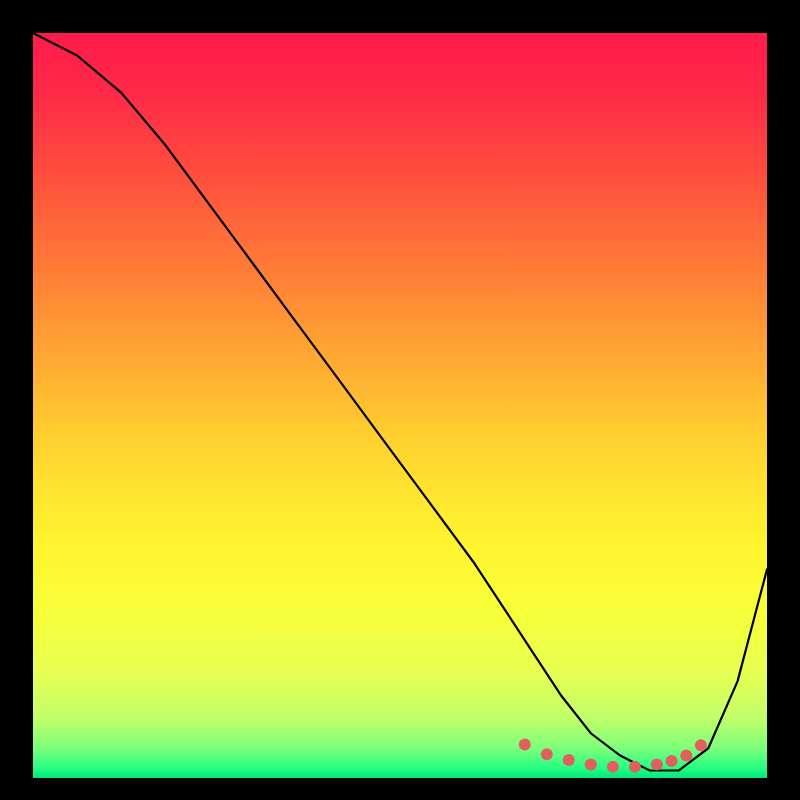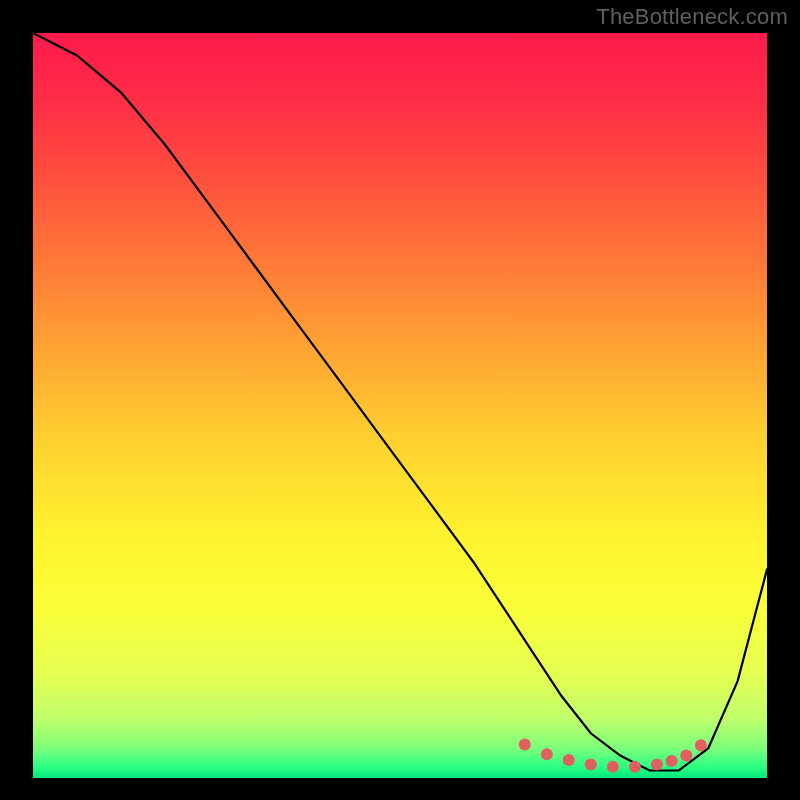--- a/index.html
+++ b/index.html
@@ -70,14 +70,13 @@
           <circle cx="557.8" cy="731.6" r="6" fill="#e06060"></circle>
           <circle cx="579.9" cy="733.8" r="6" fill="#e06060"></circle>
           <circle cx="601.9" cy="733.8" r="6" fill="#e06060"></circle>
           <circle cx="623.9" cy="731.6" r="6" fill="#e06060"></circle>
           <circle cx="638.6" cy="727.9" r="6" fill="#e06060"></circle>
           <circle cx="653.3" cy="722.6" r="6" fill="#e06060"></circle>
           <circle cx="667.9" cy="712.2" r="6" fill="#e06060"></circle>
         </g>
     </svg>
   </div>
-  <div class="watermark">TheBottleneck.com</div>
 </div>
 
 </body></html>

